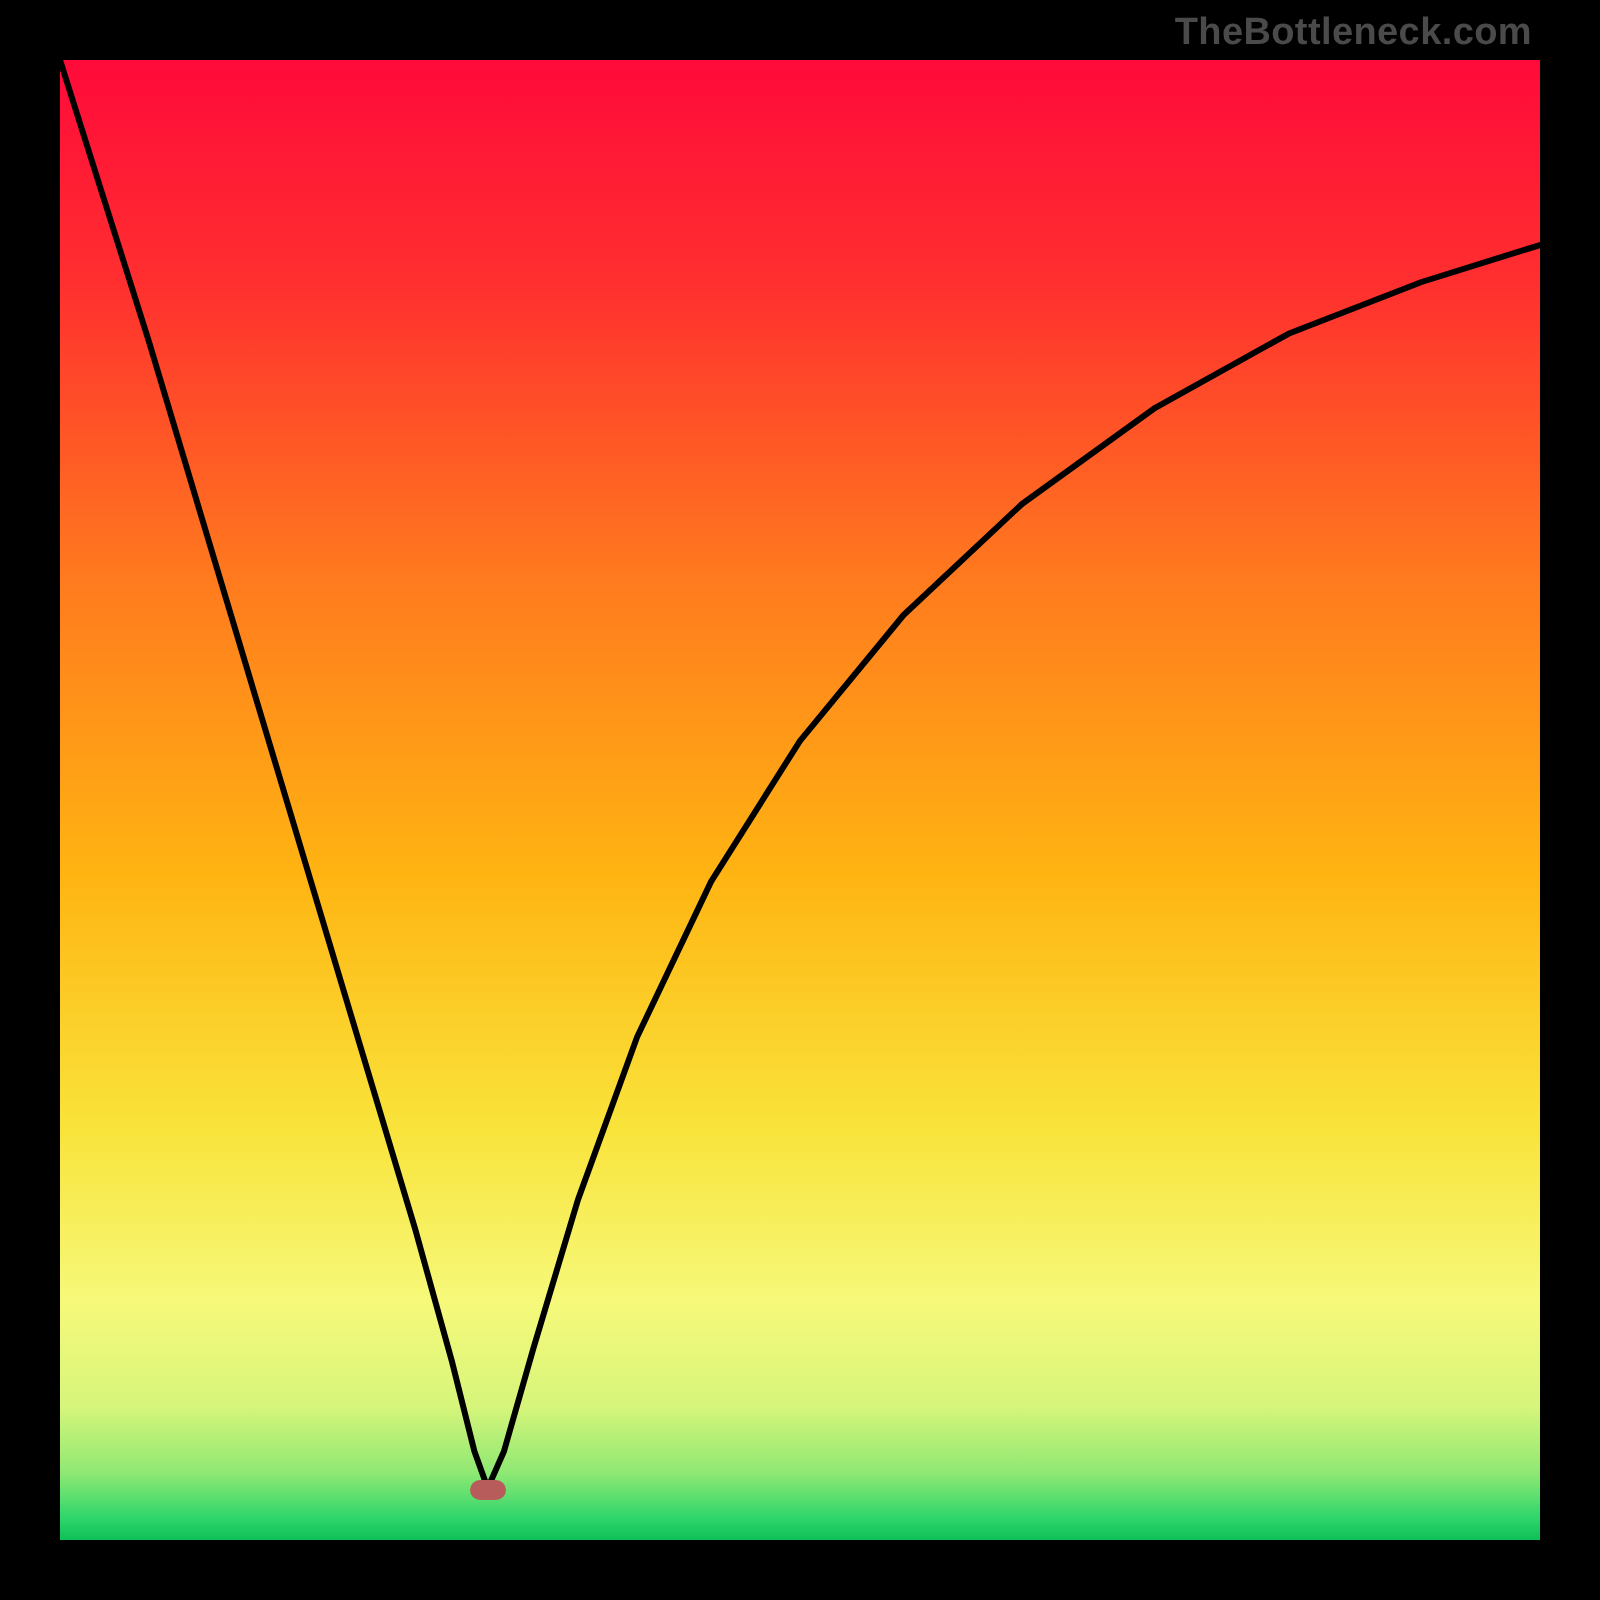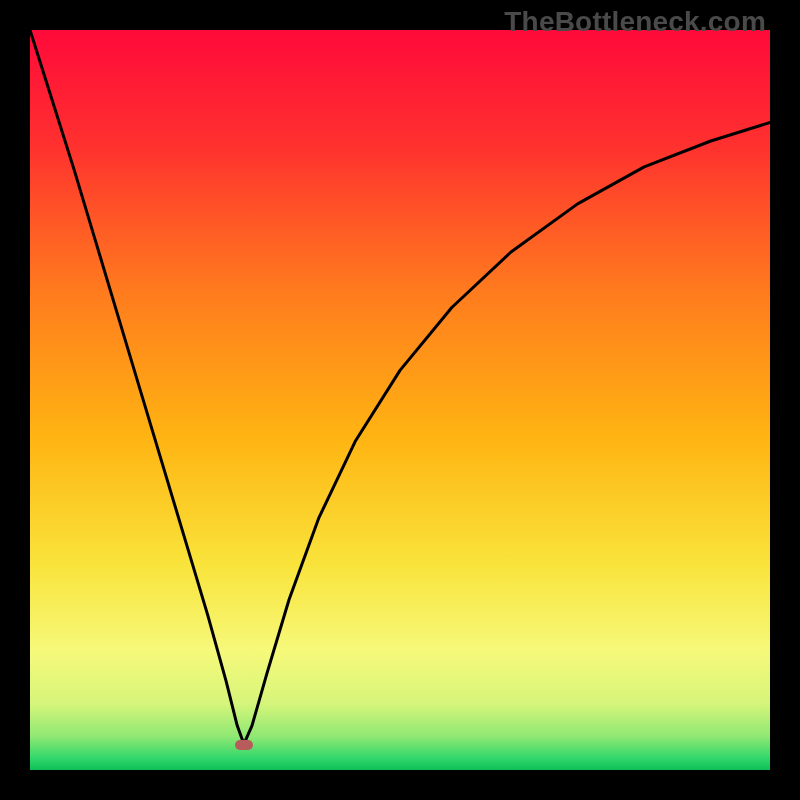--- a/index.html
+++ b/index.html
@@ -29,21 +29,21 @@
     left: 0;
     top: 0;
     width: 100%;
     height: 100%;
   }
   .watermark {
     position: absolute;
     top: 6px;
     right: 34px;
     font-family: Arial, Helvetica, sans-serif;
-    font-size: 28px;
+    font-size: 19px;
     font-weight: 600;
     color: #4a4a4a;
     letter-spacing: 0.2px;
   }
   svg.curve {
     position: absolute;
     left: 0;
     top: 0;
     width: 100%;
     height: 100%;

